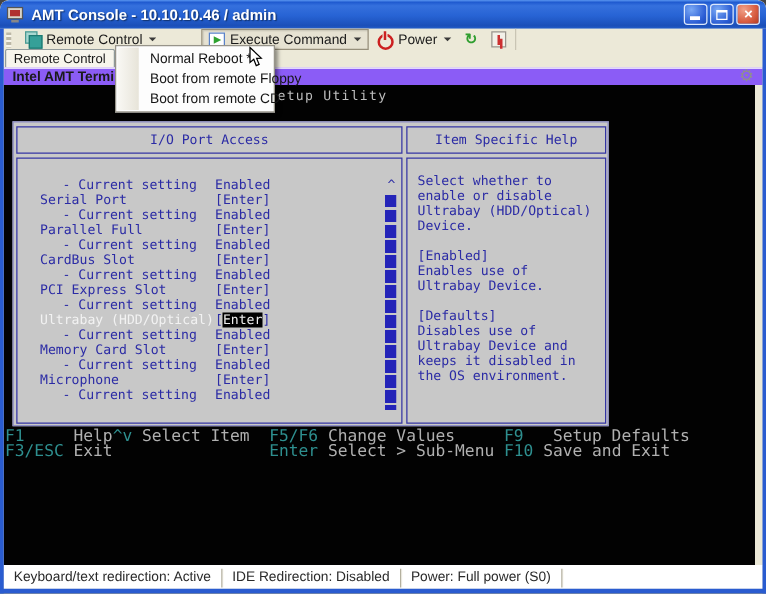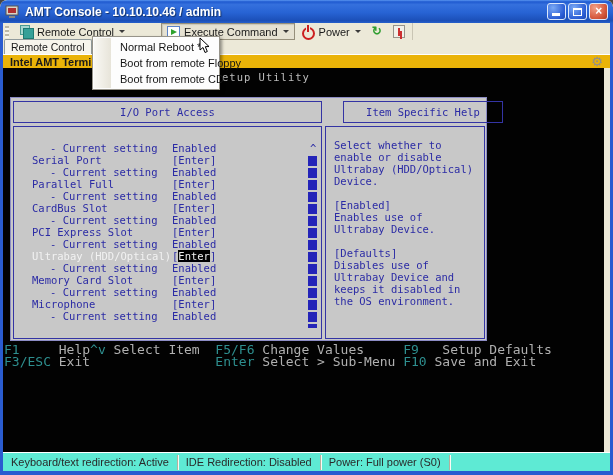--- a/index.html
+++ b/index.html
@@ -42,34 +42,34 @@
   [data-name="refresh-icon"]::before{content:"\21bb";color:#2f9e2f;font-size:12px;font-weight:bold;line-height:13px;position:absolute;left:1px;top:0;}
   [data-name="thermometer-icon"]{width:12px;height:13px;background:#f2f0e8;border:1px solid #98948a;}
   [data-name="thermometer-icon"]::after{content:"";position:absolute;left:4px;top:2px;width:2px;height:8px;background:#cc3030;box-shadow:2px 3px 0 #cc3030;}
 
   
   .tabrow{position:absolute;left:3px;top:40px;width:607px;height:14px;display:flex;align-items:flex-end;padding-left:1px;}
   .tab{font-size:10.5px;color:#1a1a1a;padding:1px 6px 1px 6px;border:1px solid #919b9c;border-bottom:none;border-radius:2px 2px 0 0;background:#e4e1d0;margin-right:1px;height:14px;line-height:12px;white-space:nowrap;}
   .tab.active{background:#f7f5ec;height:15px;}
 
   
-  .band{position:absolute;left:3px;top:54px;width:607px;height:14px;background:#eab308;display:flex;align-items:center;padding:0 7px;border-top:1px solid #fff;}
+  .band{position:absolute;left:3px;top:54px;width:607px;height:14px;background:#8b5cf6;display:flex;align-items:center;padding:0 7px;border-top:1px solid #fff;}
   .band-title{font-size:11px;font-weight:bold;color:#1a1a1a;white-space:nowrap;}
   .gear{margin-left:auto;color:#8f8f8f;font-size:13px;line-height:13px;font-family:"DejaVu Sans",sans-serif;}
   .gear::after{content:"\2699";}
 
   
   .terminal{position:absolute;left:3px;top:68px;width:601px;height:384px;background:#020202;font-family:"DejaVu Sans Mono",monospace;}
   .topline{position:absolute;left:219px;top:3px;font-size:10.5px;color:#bdbdbd;letter-spacing:1px;white-space:pre;}
 
   
   .bios{position:absolute;left:7px;top:29px;width:477px;height:244px;background:#c8c8c8;border:1px solid #8c8cc4;}
   .bx{position:absolute;border:1px solid #3434a4;}
   .title-l{left:2px;top:3px;width:309px;height:22px;}
-  .title-r{left:332px;top:3px;width:160px;height:22px;}
+  .title-r{left:314px;top:3px;width:160px;height:22px;}
   .bx-title{display:block;width:100%;text-align:center;line-height:20px;font-size:10.5px;color:#2b2ba5;white-space:pre;}
   .body-l{left:2px;top:28px;width:309px;height:213px;}
   .body-r{left:314px;top:28px;width:160px;height:213px;padding:12px 0 0 8px;}
   .rows{position:absolute;left:0;top:15px;width:100%;}
   .row{position:relative;height:12px;font-size:10.5px;line-height:12px;}
   .row .lbl{position:absolute;left:18px;color:#2b2ba5;white-space:pre;}
   .row.sub .lbl{left:21px;margin-left:15px;}
   .row .val{position:absolute;left:158px;color:#2b2ba5;white-space:pre;}
   .row.selected .lbl{color:#f2f2f2;}
   .row.selected .val{color:#2b2ba5;}
@@ -79,21 +79,21 @@
   .hline{height:12px;font-size:10.5px;line-height:12px;color:#2b2ba5;white-space:pre;}
 
   
   .keys{position:absolute;left:1px;font-size:13px;line-height:12px;font-family:"DejaVu Sans Mono",monospace;white-space:pre;}
   .keys.r1{top:276px;}
   .keys.r2{top:288px;}
   .keys .k{color:#2e8f8f;}
   .keys .d{color:#b0b0b0;}
 
   
-  .statusbar{position:absolute;left:3px;top:452px;width:607px;height:19px;background:#5eead4;border-top:1px solid #fff;display:flex;align-items:center;}
+  .statusbar{position:absolute;left:3px;top:452px;width:607px;height:19px;background:#ffffff;border-top:1px solid #fff;display:flex;align-items:center;}
   .ssec{height:15px;line-height:15px;padding:0 8px;font-size:11px;color:#2a2a2a;border-right:1px solid #b4b09e;box-shadow:1px 0 0 #fbfaf4;white-space:nowrap;}
 
   
   .menu{position:absolute;left:92px;top:36px;width:128px;background:#fdfdfd;border:1px solid #97948a;box-shadow:2px 2px 3px rgba(0,0,0,.4);z-index:50;padding:2px 1px;}
   .menu-gutter{position:absolute;left:1px;top:1px;bottom:1px;width:17px;background:linear-gradient(90deg,#f9f8f4,#e7e4d9);}
   .mitem{position:relative;height:16px;line-height:16px;padding-left:26px;font-size:11px;color:#151515;white-space:nowrap;}
   .cursor{position:absolute;left:198px;top:37px;z-index:60;}
 </style>
 </head>
 <body>

